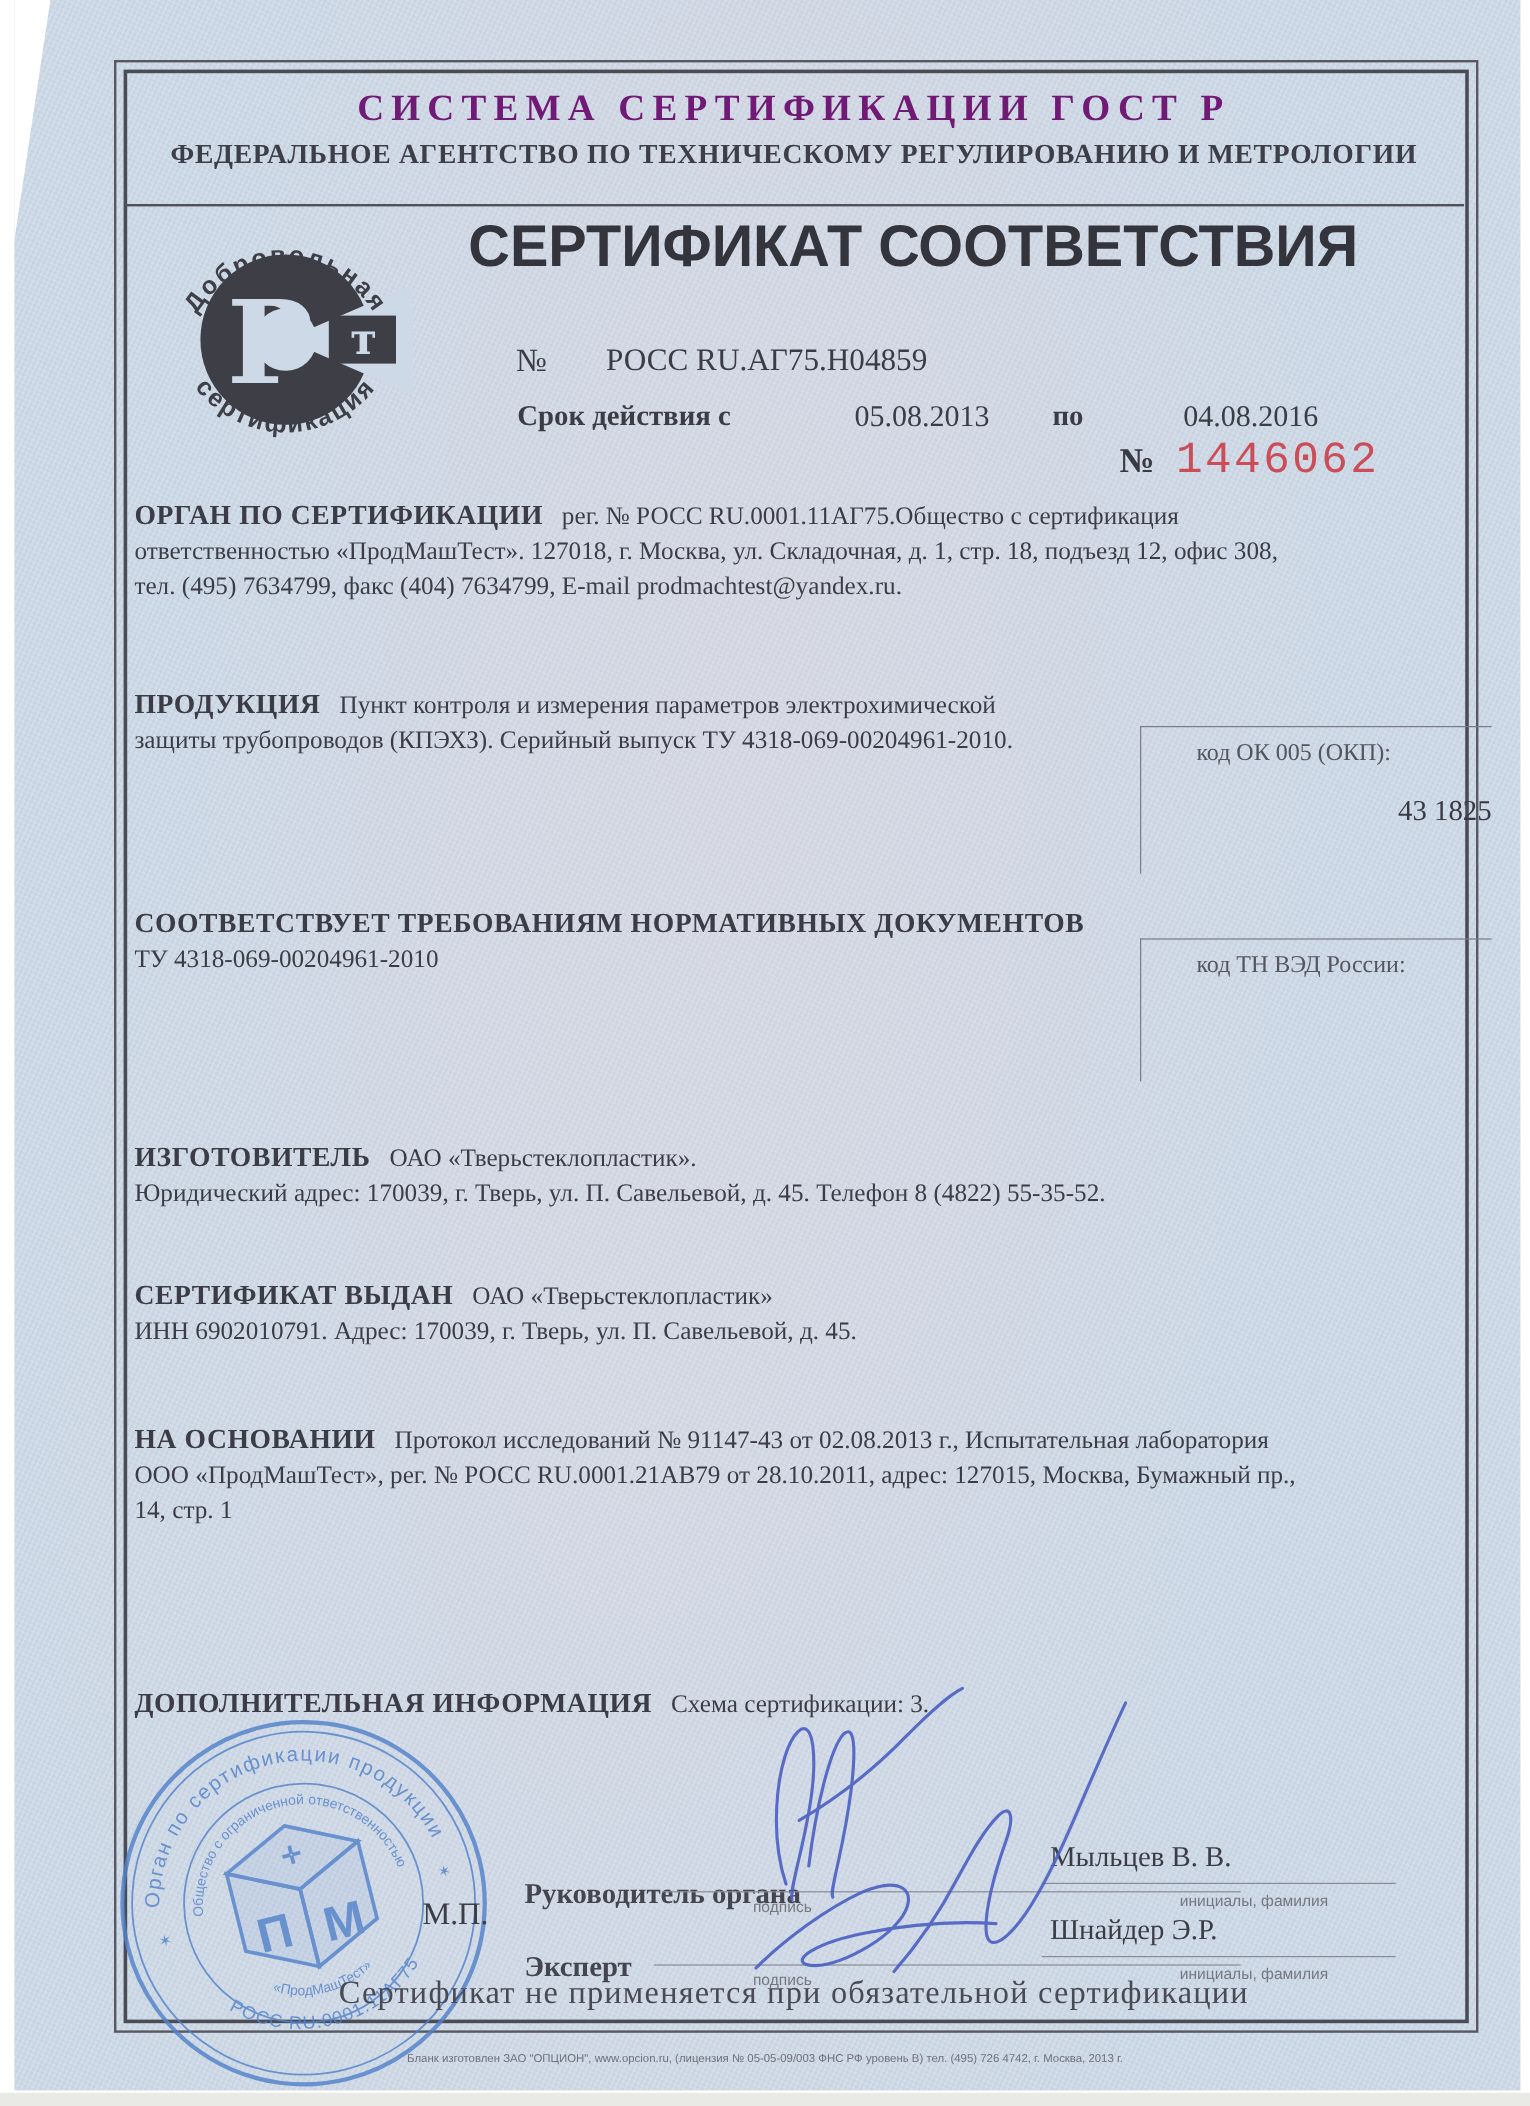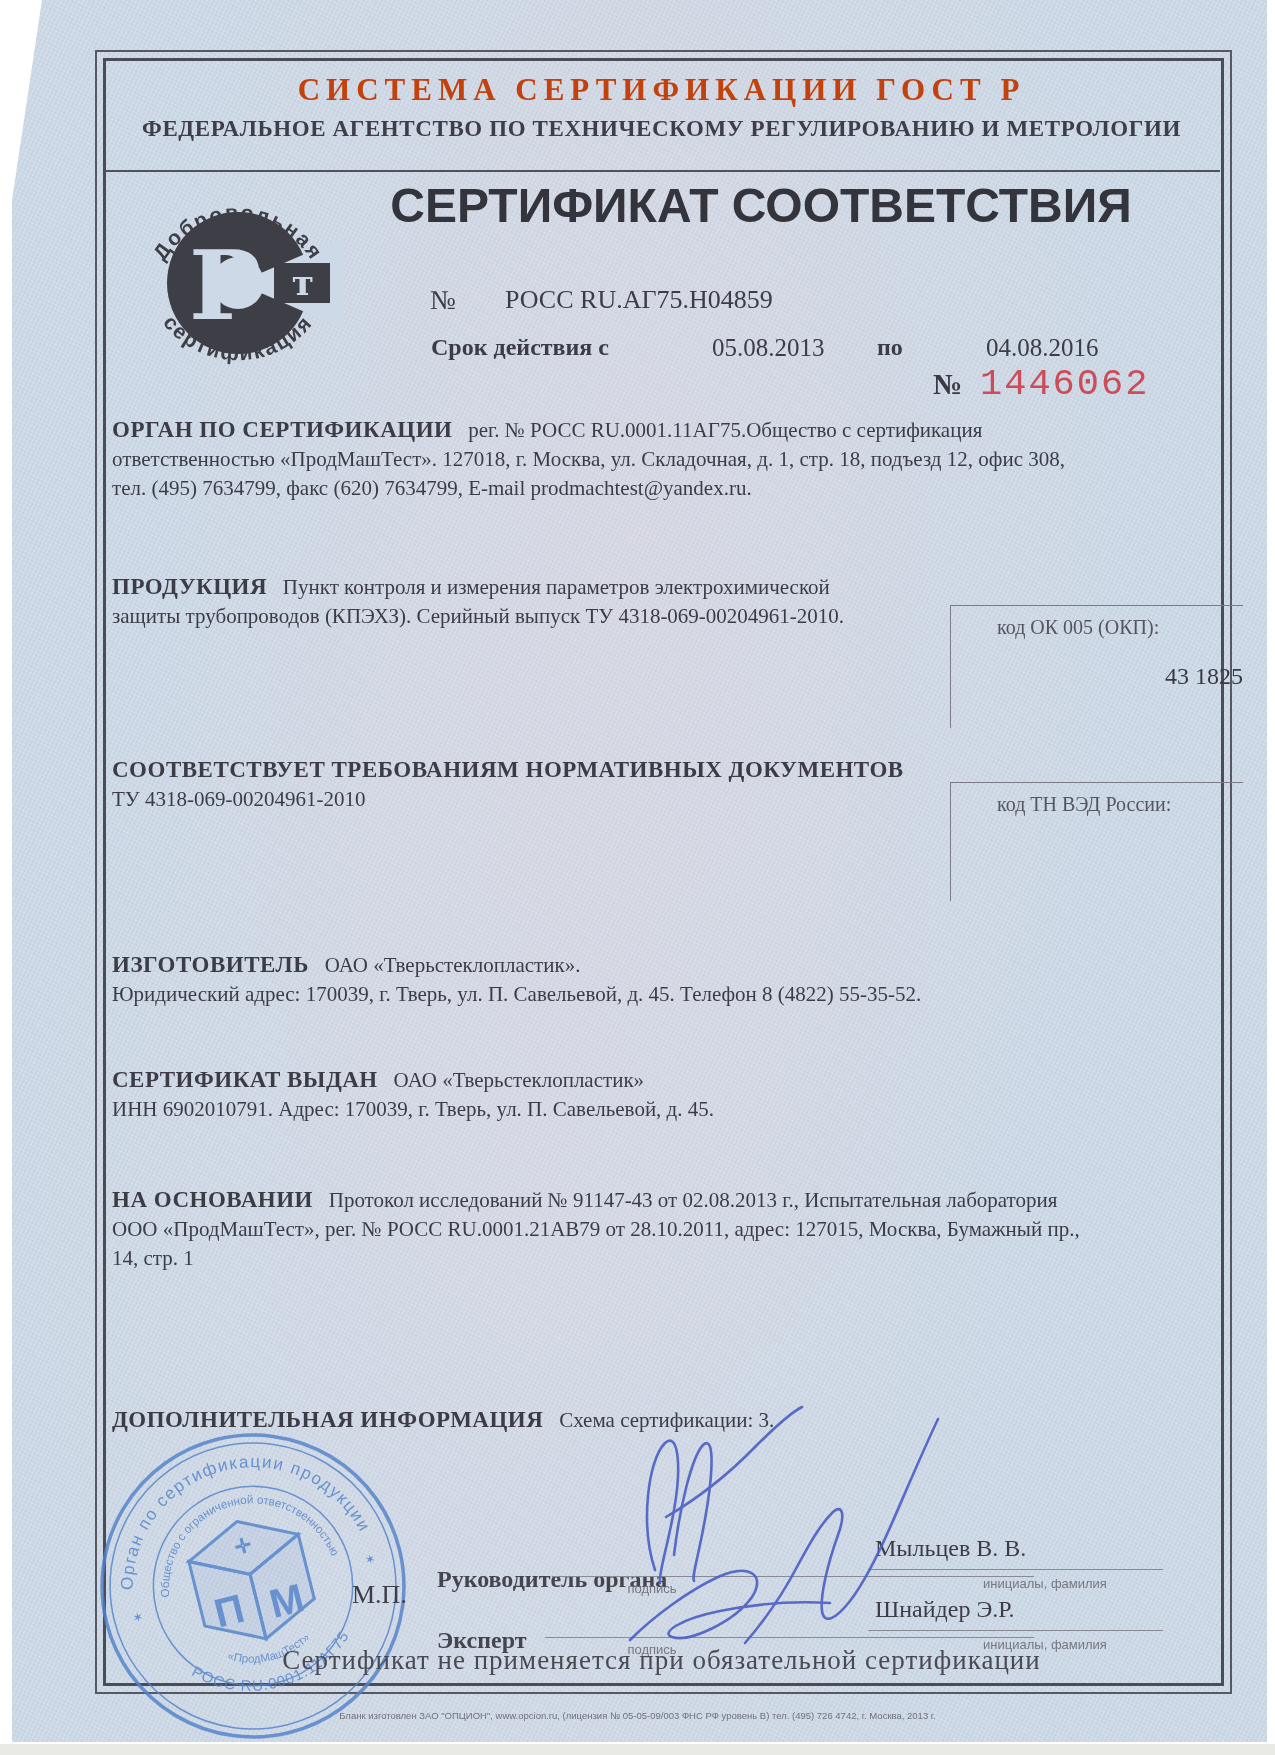--- a/index.html
+++ b/index.html
@@ -12,21 +12,21 @@
       radial-gradient(ellipse at 40% 70%, rgba(238,220,226,.20), transparent 50%),
       repeating-linear-gradient(115deg, rgba(255,255,255,.07) 0 2px, rgba(140,162,192,.07) 2px 4px),
       repeating-linear-gradient(25deg, rgba(255,255,255,.06) 0 2px, rgba(150,170,200,.05) 2px 4px);
   }
   .corner-wedge{position:absolute;left:12px;top:0;width:0;height:0;
     border-left:30px solid #ffffff;border-bottom:200px solid transparent;}
   .bottom-strip{position:absolute;left:0;bottom:0;width:100%;height:11px;background:#e9e9e5;}
   .frame-outer{position:absolute;left:95px;top:50px;width:1133px;height:1640px;border:2px solid #585862;}
   .frame-inner{position:absolute;left:6px;top:6px;right:6px;bottom:6px;border:3px solid #4c4c56;}
   .hdr1{position:absolute;left:95px;top:72px;width:1133px;text-align:center;
-    font-size:31px;font-weight:bold;letter-spacing:6px;color:#c2410c;}
+    font-size:31px;font-weight:bold;letter-spacing:6px;color:#701a75;}
   .hdr2{position:absolute;left:95px;top:116px;width:1133px;text-align:center;
     font-size:23px;font-weight:bold;letter-spacing:0.6px;color:#3e3e48;}
   .hdr-sep{position:absolute;left:104px;top:170px;width:1116px;height:0;border-top:2px solid #51515b;}
   .rst-logo{position:absolute;left:128px;top:183px;width:220px;height:205px;}
   .main-title{position:absolute;left:372px;top:178px;width:778px;text-align:center;
     font-family:"Liberation Sans",sans-serif;font-weight:bold;font-size:48px;
     letter-spacing:0;color:#34343c;transform:scaleY(1.02);}
   .num-sym{position:absolute;left:430px;top:285px;font-size:27px;color:#3c3c46;}
   .num-val{position:absolute;left:505px;top:285px;font-size:26px;color:#3c3c46;}
   .valid-label{position:absolute;left:431px;top:334px;font-size:24px;font-weight:bold;color:#3c3c46;}
@@ -100,21 +100,21 @@
   <div class="valid-po">по</div>
   <div class="valid-to">04.08.2016</div>
 
   <div class="blank-num-sym">№</div>
   <div class="blank-num">1446062</div>
 
   <div class="section" style="left:112px;top:415px;width:960px;">
     <span class="lbl">ОРГАН ПО СЕРТИФИКАЦИИ</span>&nbsp;&nbsp;
     <span>рег. № РОСС RU.0001.11АГ75.Общество с сертификация</span>
     <div>ответственностью «ПродМашТест». 127018, г. Москва, ул. Складочная, д. 1, стр. 18, подъезд 12, офис 308,</div>
-    <div>тел. (495) 7634799, факс (620) 7634799, E-mail prodmachtest@yandex.ru.</div>
+    <div>тел. (495) 7634799, факс (404) 7634799, E-mail prodmachtest@yandex.ru.</div>
   </div>
 
   <div class="section" style="left:112px;top:572px;width:760px;">
     <span class="lbl">ПРОДУКЦИЯ</span>&nbsp;&nbsp;
     <span>Пункт контроля и измерения параметров электрохимической</span>
     <div>защиты трубопроводов (КПЭХЗ). Серийный выпуск ТУ 4318-069-00204961-2010.</div>
   </div>
   <div class="okp-box">
     <div class="box-label">код ОК 005 (ОКП):</div>
     <div class="box-value">43 1825</div>

